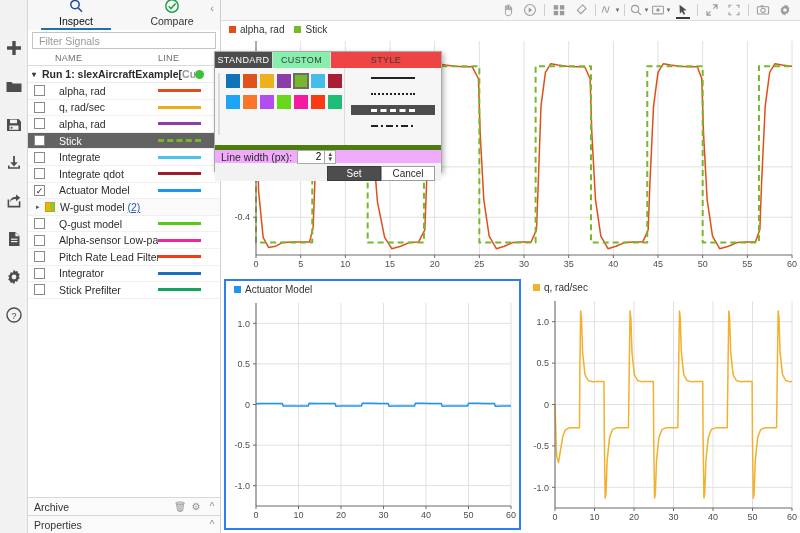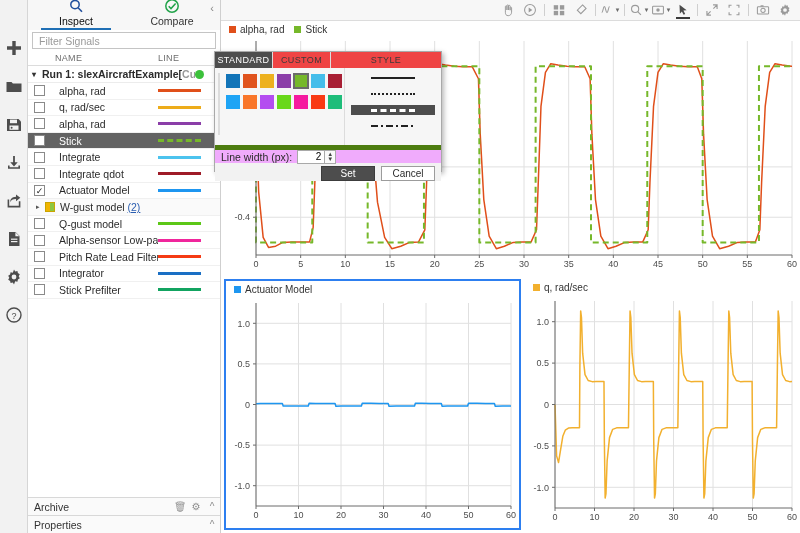--- a/index.html
+++ b/index.html
@@ -152,21 +152,21 @@
   
   #picker {
     position: absolute; left: 214px; top: 51px; width: 228px; height: 121px;
     background: #f2f2f2; border: 1px solid #a9a9a9;
     box-shadow: 2px 2px 5px rgba(0,0,0,.28);
     z-index: 50;
   }
   #picker .pk-tabs { display: flex; height: 16px; }
   .pk-tab {
     flex: 0 0 58px; text-align: center; font-size: 9px; letter-spacing: .4px;
-    line-height: 16px; color: #3a3a3a; background: #ef4444; cursor: pointer;
+    line-height: 16px; color: #3a3a3a; background: #86efac; cursor: pointer;
     border-right: 1px solid #dcdcdc;
   }
   .pk-tab.active { background: #4d4d4d; color: #fff; }
   .pk-tab.style-tab { flex: 1; background: #ef4444; border-right: 0; }
   #picker .pk-body { display: flex; height: 77px; }
   .pk-left { width: 129px; display: flex; padding: 4px 3px 3px 3px; background:#f6f6f6; }
   .pk-preview { width: 9px; height: 62px; background: #76b82a; border: 1px solid #dcdcdc; margin-right: 6px; margin-top:1px;}
   .pk-grid { display: flex; flex-direction: column; gap: 7px; padding-top: 2px; }
   .pk-row { display: flex; gap: 3px; }
   .sw { width: 14px; height: 14px; cursor: pointer; }
@@ -197,21 +197,21 @@
     width: 28px; height: 14px; text-align: right; padding-right: 3px;
     border: 1px solid #a9a9a9; font-size: 10px; font-family: "Liberation Sans", sans-serif;
     background: #fff;
   }
   .spin .arrows {
     width: 11px; height: 14px; border: 1px solid #a9a9a9; border-left: 0;
     background: #fafafa; display: flex; flex-direction: column;
     align-items: center; justify-content: center; line-height: 5px; font-size: 6px; color: #444;
   }
   #picker .pk-actions {
-    display: flex; justify-content: flex-end; gap: 6px;
+    display: flex; justify-content: flex-end; gap: 0;
     padding: 3px 6px 0 0; background: #f2f2f2;
   }
   .pk-btn {
     width: 54px; height: 15px; font-size: 10px; line-height: 14px; text-align: center;
     border: 1px solid #9c9c9c; background: #fff; cursor: pointer;
     font-family: "Liberation Sans", sans-serif;
   }
   .pk-btn.primary { background: #4d4d4d; color: #fff; border-color: #3c3c3c; }
 
   svg text { font-family: "Liberation Sans", sans-serif; }

